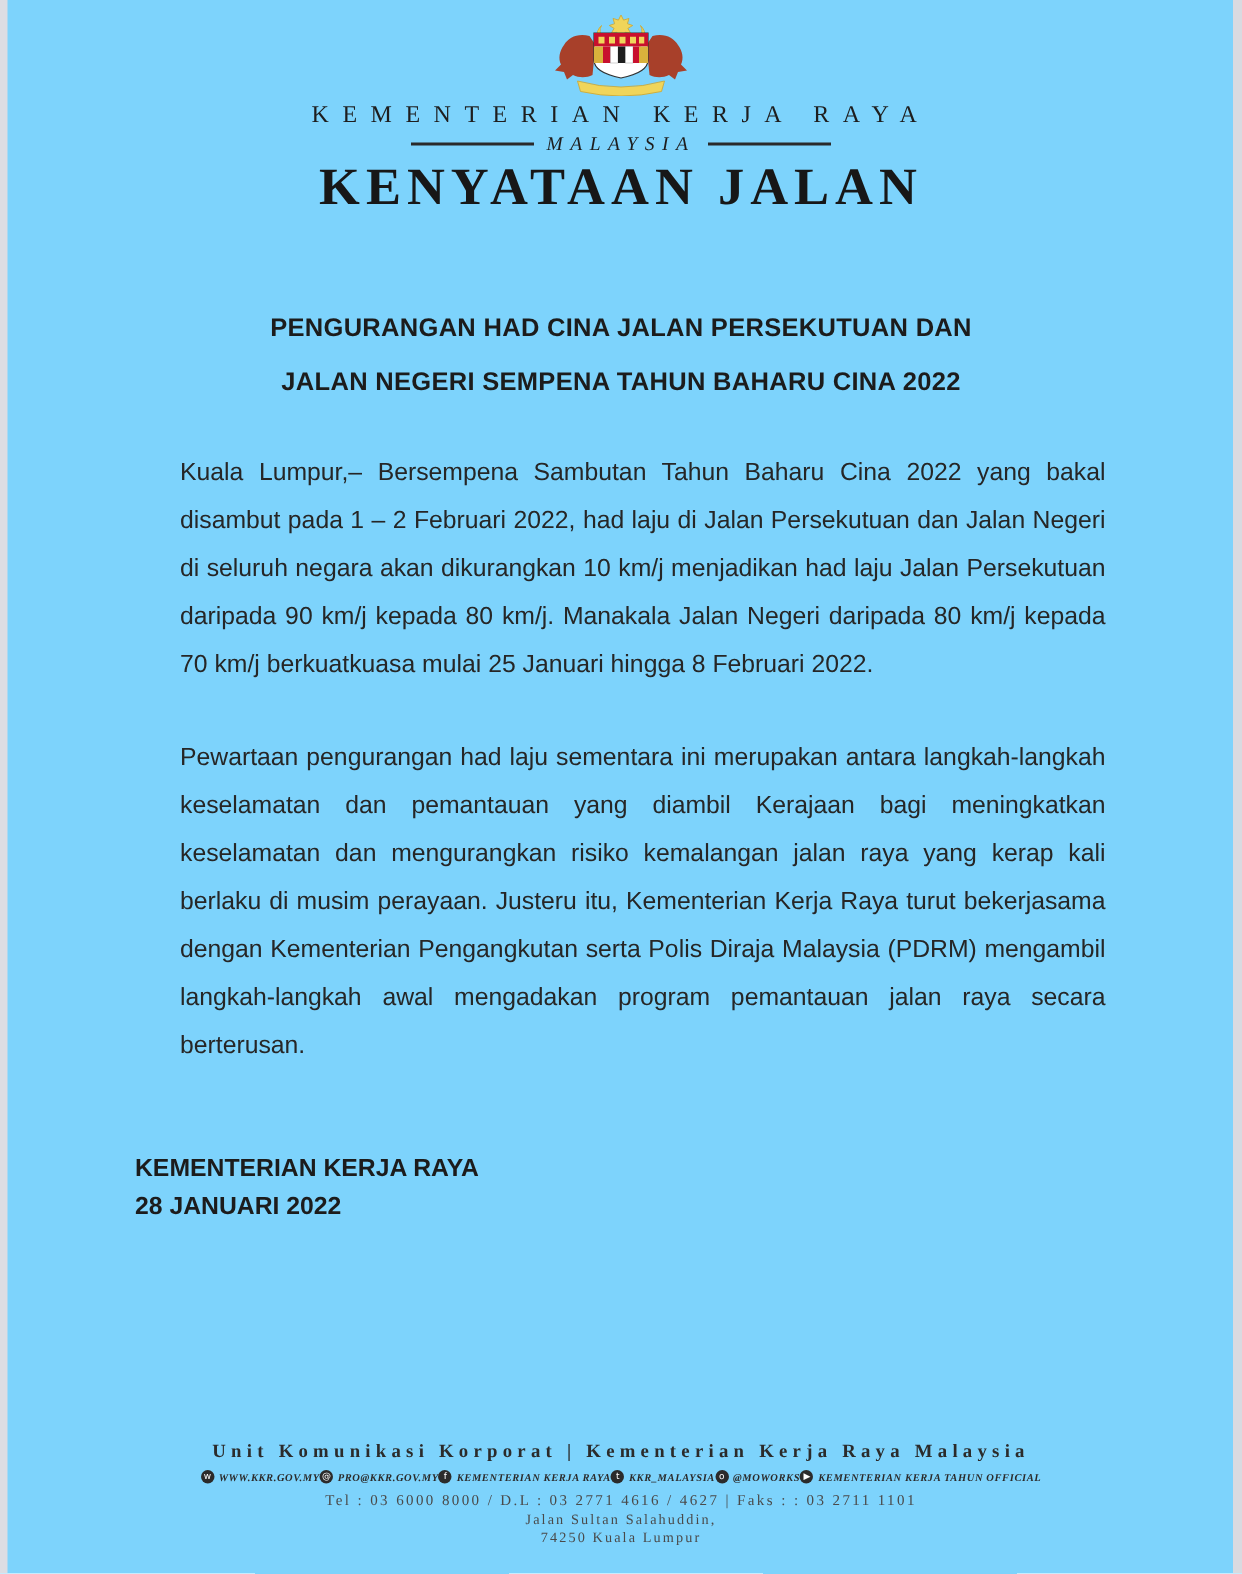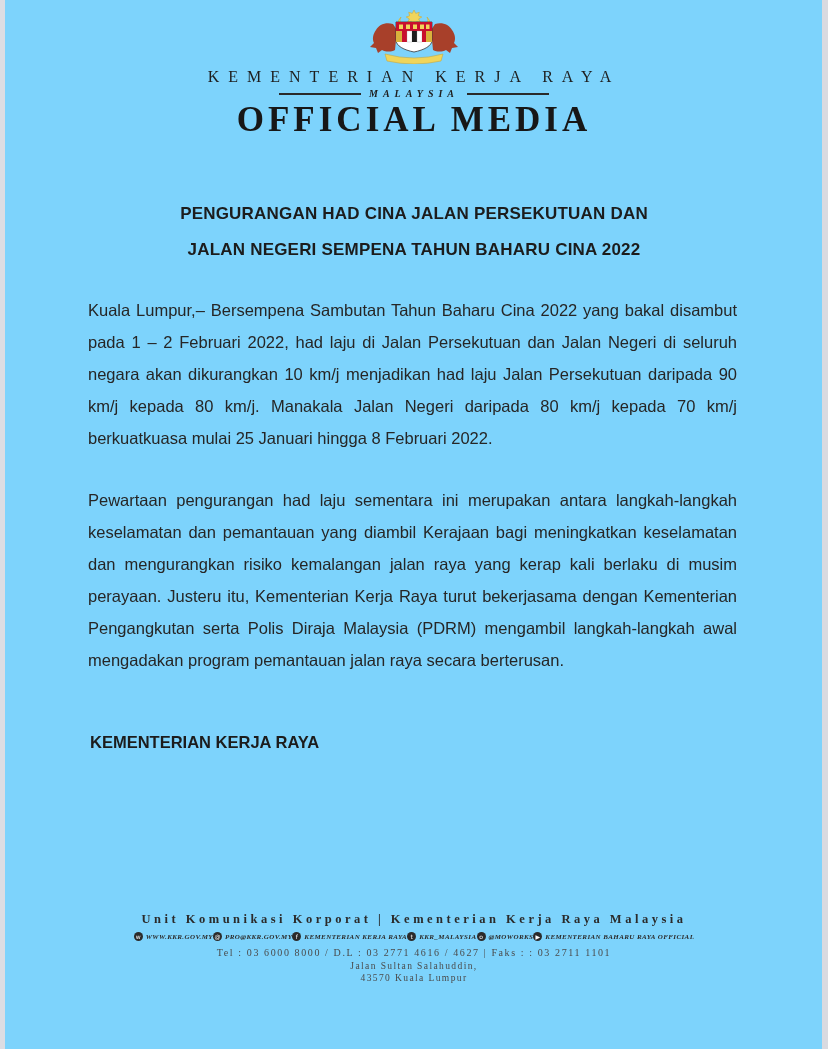--- a/index.html
+++ b/index.html
@@ -36,22 +36,22 @@
   .malaysia-divider {
     display: flex; align-items: center; justify-content: center;
     margin-top: 2px; gap: 8px;
   }
   .malaysia-divider .rule {
     width: 82px; height: 2px; background: #2a2a2a;
   }
   .malaysia-divider .country {
     font-family: "Liberation Serif", serif;
     font-style: italic;
-    font-weight: bold;
-    font-size: 10px;
+    font-weight: normal;
+    font-size: 13px;
     letter-spacing: 5px;
     color: #1e1e1e;
     white-space: nowrap;
   }
   .doc-type {
     margin-top: 1px;
     font-family: "Liberation Serif", serif;
     font-weight: bold;
     font-size: 35px;
     letter-spacing: 4px;
@@ -65,42 +65,42 @@
     text-align: center;
     font-weight: bold;
     font-size: 17px;
     color: #1c1c1c;
     line-height: 36px;
     letter-spacing: 0.2px;
   }
 
   
   .body-text {
-    margin: 26px 91px 0 88px;
+    margin: 26px 91px 0 120px;
     font-size: 16.5px;
     line-height: 32px;
     color: #262626;
     text-align: justify;
   }
   .body-text p + p { margin-top: 30px; }
 
   
   .signature {
     margin: 54px 91px 0 90px;
     font-weight: bold;
     font-size: 16.5px;
     line-height: 25px;
     color: #1c1c1c;
   }
 
   
   .footer {
     position: absolute;
     left: 0; right: 0;
-    top: 912px;
+    top: 960px;
     text-align: center;
   }
   .footer-unit {
     font-family: "Liberation Serif", serif;
     font-weight: bold;
     font-size: 12.5px;
     letter-spacing: 3.5px;
     color: #2b2b2b;
     white-space: nowrap;
   }
@@ -187,35 +187,36 @@
     </svg>
 
     <div class="ministry-line">KEMENTERIAN KERJA RAYA</div>
 
     <div class="malaysia-divider">
       <span class="rule"></span>
       <span class="country">MALAYSIA</span>
       <span class="rule"></span>
     </div>
 
-    <div class="doc-type">OFFICIAL MEDIA</div>
+    <div class="doc-type">KENYATAAN JALAN</div>
   </div>
 
   <div class="release-title">
     <div>PENGURANGAN HAD CINA JALAN PERSEKUTUAN DAN</div>
     <div>JALAN NEGERI SEMPENA TAHUN BAHARU CINA 2022</div>
   </div>
 
   <div class="body-text">
     <p>Kuala Lumpur,– Bersempena Sambutan Tahun Baharu Cina 2022 yang bakal disambut pada 1 – 2 Februari 2022, had laju di Jalan Persekutuan dan Jalan Negeri di seluruh negara akan dikurangkan 10 km/j menjadikan had laju Jalan Persekutuan daripada 90 km/j kepada 80 km/j. Manakala Jalan Negeri daripada 80 km/j kepada 70 km/j berkuatkuasa mulai 25 Januari hingga 8 Februari 2022.</p>
     <p>Pewartaan pengurangan had laju sementara ini merupakan antara langkah-langkah keselamatan dan pemantauan yang diambil Kerajaan bagi meningkatkan keselamatan dan mengurangkan risiko kemalangan jalan raya yang kerap kali berlaku di musim perayaan. Justeru itu, Kementerian Kerja Raya turut bekerjasama dengan Kementerian Pengangkutan serta Polis Diraja Malaysia (PDRM) mengambil langkah-langkah awal mengadakan program pemantauan jalan raya secara berterusan.</p>
   </div>
 
   <div class="signature">
     <div>KEMENTERIAN KERJA RAYA</div>
+    <div>28 JANUARI 2022</div>
   </div>
 
   <div class="footer">
     <div class="footer-unit">Unit Komunikasi Korporat | Kementerian Kerja Raya Malaysia</div>
 
     <div class="footer-social">
       <span class="social-item">
         <span class="social-icon">w</span>
         <span class="social-label">WWW.KKR.GOV.MY</span>
       </span>
@@ -230,23 +231,23 @@
       <span class="social-item">
         <span class="social-icon">t</span>
         <span class="social-label">KKR_MALAYSIA</span>
       </span>
       <span class="social-item">
         <span class="social-icon">o</span>
         <span class="social-label">@MOWORKS</span>
       </span>
       <span class="social-item">
         <span class="social-icon">▶</span>
-        <span class="social-label">KEMENTERIAN BAHARU RAYA OFFICIAL</span>
+        <span class="social-label">KEMENTERIAN KERJA TAHUN OFFICIAL</span>
       </span>
     </div>
 
     <div class="footer-contact">Tel : 03 6000 8000 / D.L : 03 2771 4616 / 4627 | Faks : : 03 2711 1101</div>
     <div class="footer-address">
       <div>Jalan Sultan Salahuddin,</div>
-      <div>43570 Kuala Lumpur</div>
+      <div>74250 Kuala Lumpur</div>
     </div>
   </div>
 </div>
 
 </body></html>

